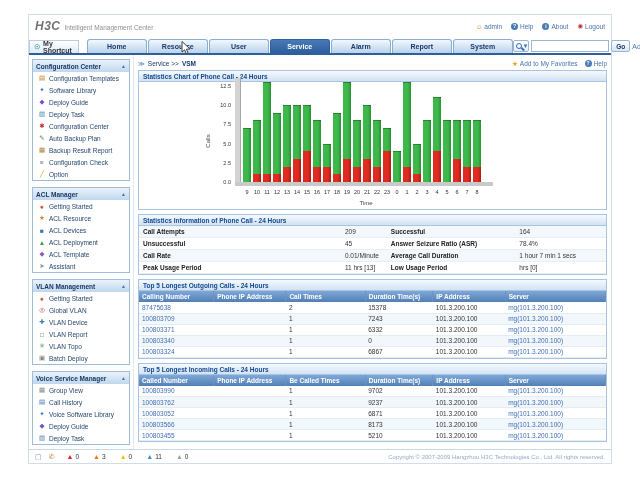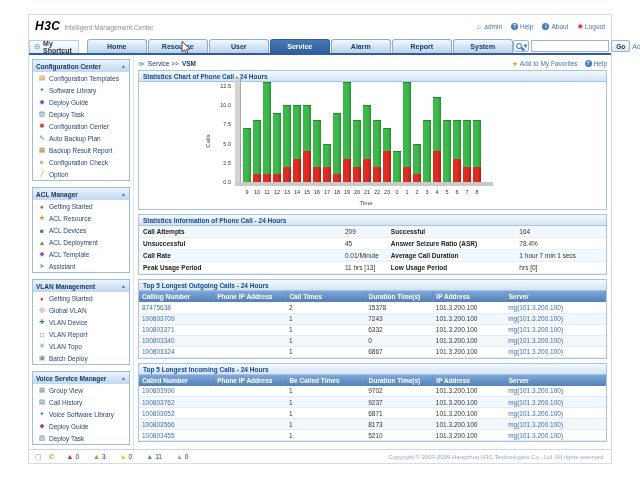--- a/index.html
+++ b/index.html
@@ -4,21 +4,21 @@
 <style>
   * { box-sizing: border-box; margin: 0; padding: 0; }
   html,body { width:640px; height:480px; background:#fff; overflow:hidden;
     font-family:"Liberation Sans", sans-serif; }
   .app { position:absolute; left:28px; top:14px; width:584px; height:450px;
     border:1px solid #d3dce8; display:flex; flex-direction:column; font-size:7px; color:#333; background:#fff; }
 
   
   .hdr-top { height:22px; display:flex; justify-content:space-between; align-items:center; padding:0 6px; }
   .brand { display:flex; align-items:baseline; gap:4px; }
-  .brand-h3c { color:#000000; font-weight:bold; font-style:italic; font-size:12px; letter-spacing:0.5px; }
+  .brand-h3c { color:#737373; font-weight:bold; font-style:italic; font-size:12px; letter-spacing:0.5px; }
   .brand-sub { color:#8f8f8f; font-size:6.5px; }
   .user-links { display:flex; gap:9px; align-items:center; color:#4a72ad; font-size:6.5px; }
   .userlink { display:flex; gap:2px; align-items:center; cursor:pointer; }
   .qicon { display:inline-block; width:7px; height:7px; border-radius:50%; background:#4a7ab5;
     color:#fff; font-size:5px; line-height:7px; text-align:center; font-weight:bold; }
 
   .nav-row { height:18px; display:flex; align-items:flex-end; border-bottom:2px solid #2d5e9e; }
   .shortcut { width:96px; height:13px; display:flex; align-items:center; gap:3px; padding:0 4px;
     font-weight:bold; color:#333; background:linear-gradient(#ffffff,#ddeaf8); border:1px solid #b8cce2; border-bottom:none; }
   .tabs { display:flex; gap:1px; flex:1; padding-left:8px; }

